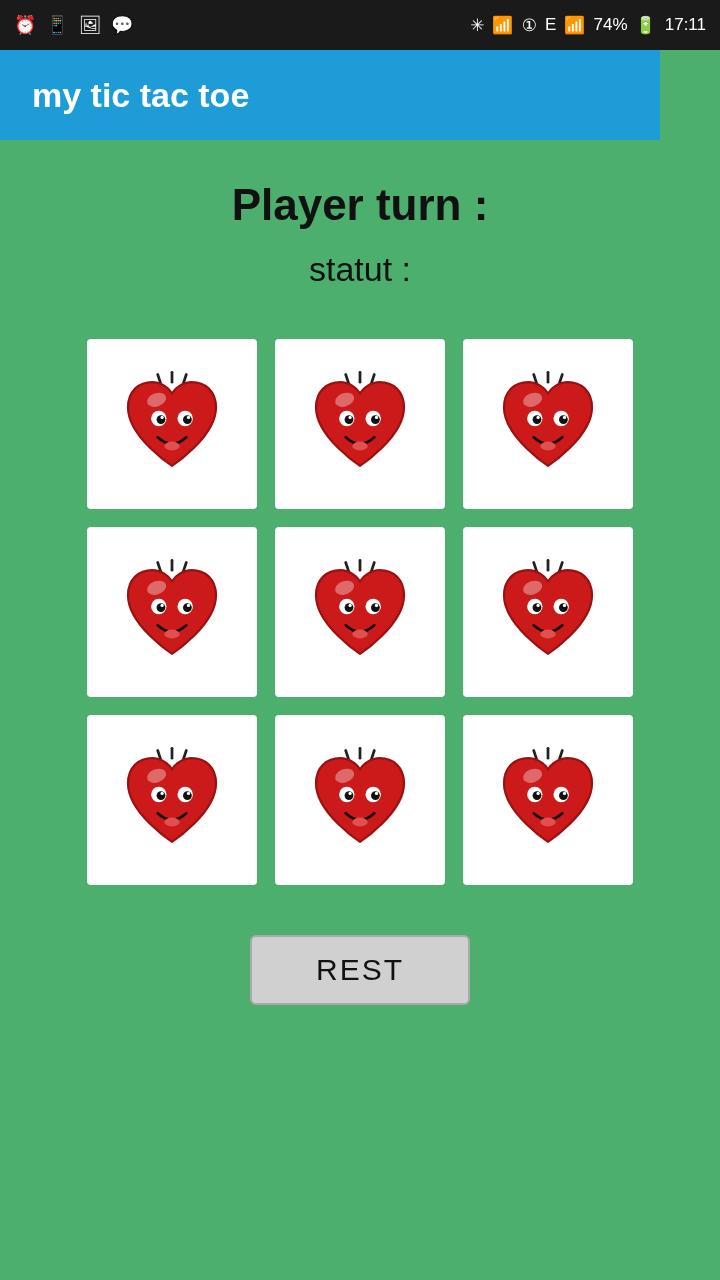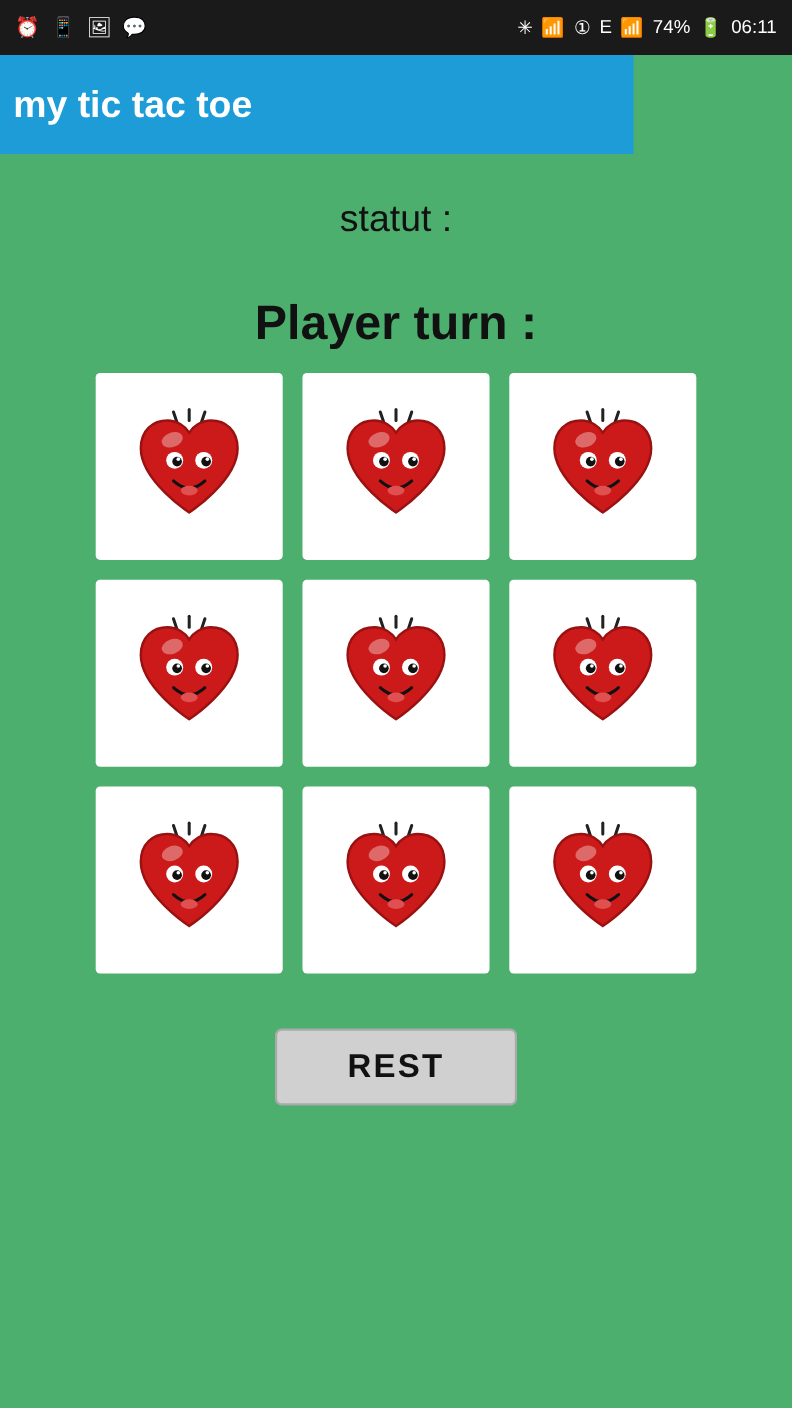--- a/index.html
+++ b/index.html
@@ -33,26 +33,26 @@
     }
     #status-bar .right-icons {
       display: flex;
       gap: 8px;
       align-items: center;
       font-size: 17px;
     }
 
     
     #app-bar {
-      width: 576px;
+      width: 660px;
       height: 90px;
       background: #1e9cd7;
       display: flex;
       align-items: center;
-      padding: 0 12px;
+      padding: 0 32px;
     }
     #app-bar-title {
       color: white;
       font-size: 34px;
       font-weight: bold;
     }
 
     
     #main-content {
       flex: 1;
@@ -105,21 +105,21 @@
     }
 
     
     #rest-button {
       width: 220px;
       height: 70px;
       background: #d0d0d0;
       border: 2px solid #aaa;
       border-radius: 6px;
       font-size: 30px;
-      font-weight: bold;
+      font-weight: normal;
       color: #111;
       cursor: pointer;
       letter-spacing: 2px;
     }
   </style>
 </head>
 <body>
 
 <div id="status-bar">
   <div class="left-icons">
@@ -133,32 +133,32 @@
     <span>💬</span>
   </div>
   <div class="right-icons">
     <span>✳</span>
     <span>📶</span>
     <span>①</span>
     <span>E</span>
     <span>📶</span>
     <span>74%</span>
     <span>🔋</span>
-    <span>06:11</span>
+    <span>17:11</span>
   </div>
 </div>
 
 <div id="app-bar">
   <span id="app-bar-title">my tic tac toe</span>
 </div>
 
 <div id="main-content">
 
+  <div id="player-turn-label">Player turn :</div>
   <div id="statut-label">statut :</div>
-  <div id="player-turn-label">Player turn :</div>
 
   <div id="game-grid">
 
     <div class="cell">
       <svg class="heart-svg" viewBox="0 0 100 100" xmlns="http://www.w3.org/2000/svg">
 
         <line x1="50" y1="3" x2="50" y2="12" stroke="#222" stroke-width="2.5" stroke-linecap="round"></line>
         <line x1="63" y1="5" x2="60" y2="14" stroke="#222" stroke-width="2.5" stroke-linecap="round"></line>
         <line x1="37" y1="5" x2="40" y2="14" stroke="#222" stroke-width="2.5" stroke-linecap="round"></line>
 

